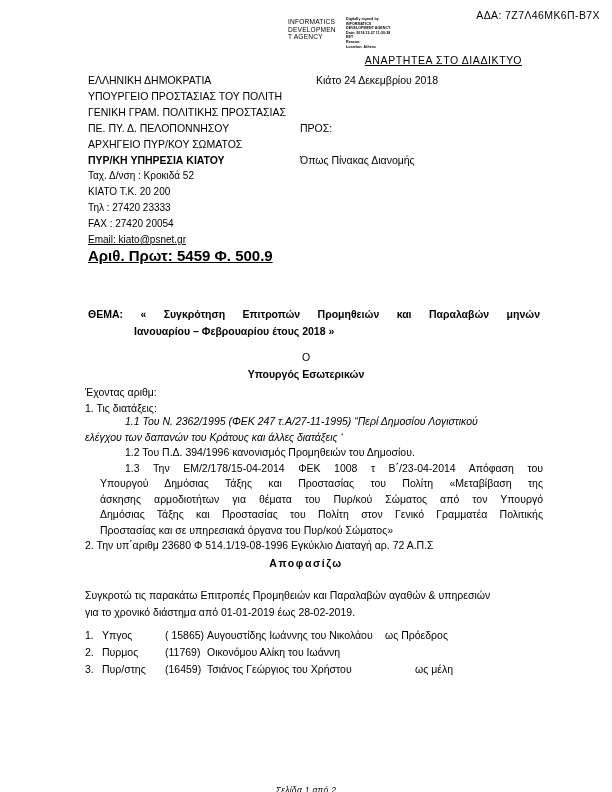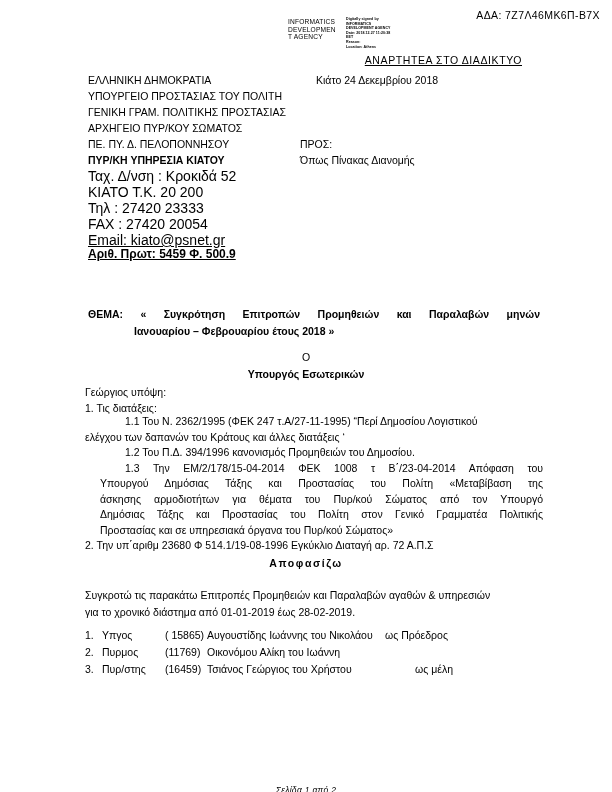--- a/index.html
+++ b/index.html
@@ -92,31 +92,31 @@
   }
   .hdr-left { position: absolute; left: 0; top: 0; }
   .hdr-right { position: absolute; left: 212px; top: 0; }
   .hdr-date { position: absolute; left: 228px; top: 0; }
   .b { font-weight: bold; }
 
   .contact {
     position: absolute;
     left: 88px;
     top: 168px;
-    font-size: 14px;
+    font-size: 10px;
     line-height: 16px;
     white-space: nowrap;
   }
   .contact .email { text-decoration: underline; }
 
   .protocol {
     position: absolute;
     left: 88px;
     top: 247px;
-    font-size: 12px;
+    font-size: 15px;
     font-weight: bold;
     text-decoration: underline;
     white-space: nowrap;
   }
 
   
   .thema {
     position: absolute;
     left: 88px;
     top: 306px;
@@ -160,20 +160,21 @@
     left: 85px;
     top: 414px;
     width: 458px;
     font-size: 10.5px;
     line-height: 15.5px;
   }
   .prov-item { margin-bottom: 0px; }
   .prov-11 {
     padding-left: 40px;
     text-indent: -0px;
+    font-style: italic;
   }
   .prov-11 .cont { display: block; padding-left: 0px; margin-left: -40px; }
   .prov-12 { padding-left: 40px; }
   .prov-13 {
     padding-left: 40px;
     text-align: justify;
   }
   .prov-13 .just { display: block; text-align: justify; text-align-last: justify; }
   .prov-13 .cont { display: block; margin-left: -25px; text-align: justify; text-align-last: justify; }
   .prov-13 .last { display: block; margin-left: -25px; }
@@ -270,25 +271,25 @@
       <span class="hdr-left">ΕΛΛΗΝΙΚΗ ΔΗΜΟΚΡΑΤΙΑ</span>
       <span class="hdr-date">Κιάτο  24  Δεκεμβρίου  2018</span>
     </div>
     <div class="hdr-row">
       <span class="hdr-left">ΥΠΟΥΡΓΕΙΟ ΠΡΟΣΤΑΣΙΑΣ ΤΟΥ ΠΟΛΙΤΗ</span>
     </div>
     <div class="hdr-row">
       <span class="hdr-left">ΓΕΝΙΚΗ  ΓΡΑΜ. ΠΟΛΙΤΙΚΗΣ ΠΡΟΣΤΑΣΙΑΣ</span>
     </div>
     <div class="hdr-row">
-      <span class="hdr-left">ΑΡΧΗΓΕΙΟ ΠΥΡ/ΚΟΥ ΣΩΜΑΤΟΣ</span>
-    </div>
-    <div class="hdr-row">
       <span class="hdr-left">ΠΕ. ΠΥ. Δ. ΠΕΛΟΠΟΝΝΗΣΟΥ</span>
       <span class="hdr-right">ΠΡΟΣ:</span>
+    </div>
+    <div class="hdr-row">
+      <span class="hdr-left">ΑΡΧΗΓΕΙΟ ΠΥΡ/ΚΟΥ ΣΩΜΑΤΟΣ</span>
     </div>
     <div class="hdr-row">
       <span class="hdr-left b">ΠΥΡ/ΚΗ ΥΠΗΡΕΣΙΑ ΚΙΑΤΟΥ</span>
       <span class="hdr-right">Όπως Πίνακας Διανομής</span>
     </div>
   </div>
 
   <div class="contact">
     <div>Ταχ. Δ/νση : Κροκιδά 52</div>
     <div>ΚΙΑΤΟ  Τ.Κ.  20 200</div>
@@ -303,21 +304,21 @@
     <span class="thema-l1">ΘΕΜΑ: « Συγκρότηση Επιτροπών Προμηθειών και Παραλαβών μηνών</span>
     <span class="thema-l2">Ιανουαρίου – Φεβρουαρίου έτους 2018 »</span>
   </div>
 
   <div class="minister">
     <div class="m1">Ο</div>
     <div class="m2">Υπουργός Εσωτερικών</div>
   </div>
 
   <div class="preamble">
-    <div class="p-line">Γεώργιος υπόψη:</div>
+    <div class="p-line">Έχοντας αριθμ:</div>
     <div class="p-line">1. Τις διατάξεις:</div>
   </div>
 
   <div class="prov">
     <div class="prov-item prov-11">
       <span>1.1   Του Ν. 2362/1995 (ΦΕΚ 247 τ.Α/27-11-1995) “Περί Δημοσίου Λογιστικού</span>
       <span class="cont">ελέγχου των δαπανών του Κράτους και άλλες διατάξεις ‘</span>
     </div>
     <div class="prov-item prov-12">1.2   Του Π.Δ. 394/1996 κανονισμός Προμηθειών του Δημοσίου.</div>
     <div class="prov-item prov-13">

